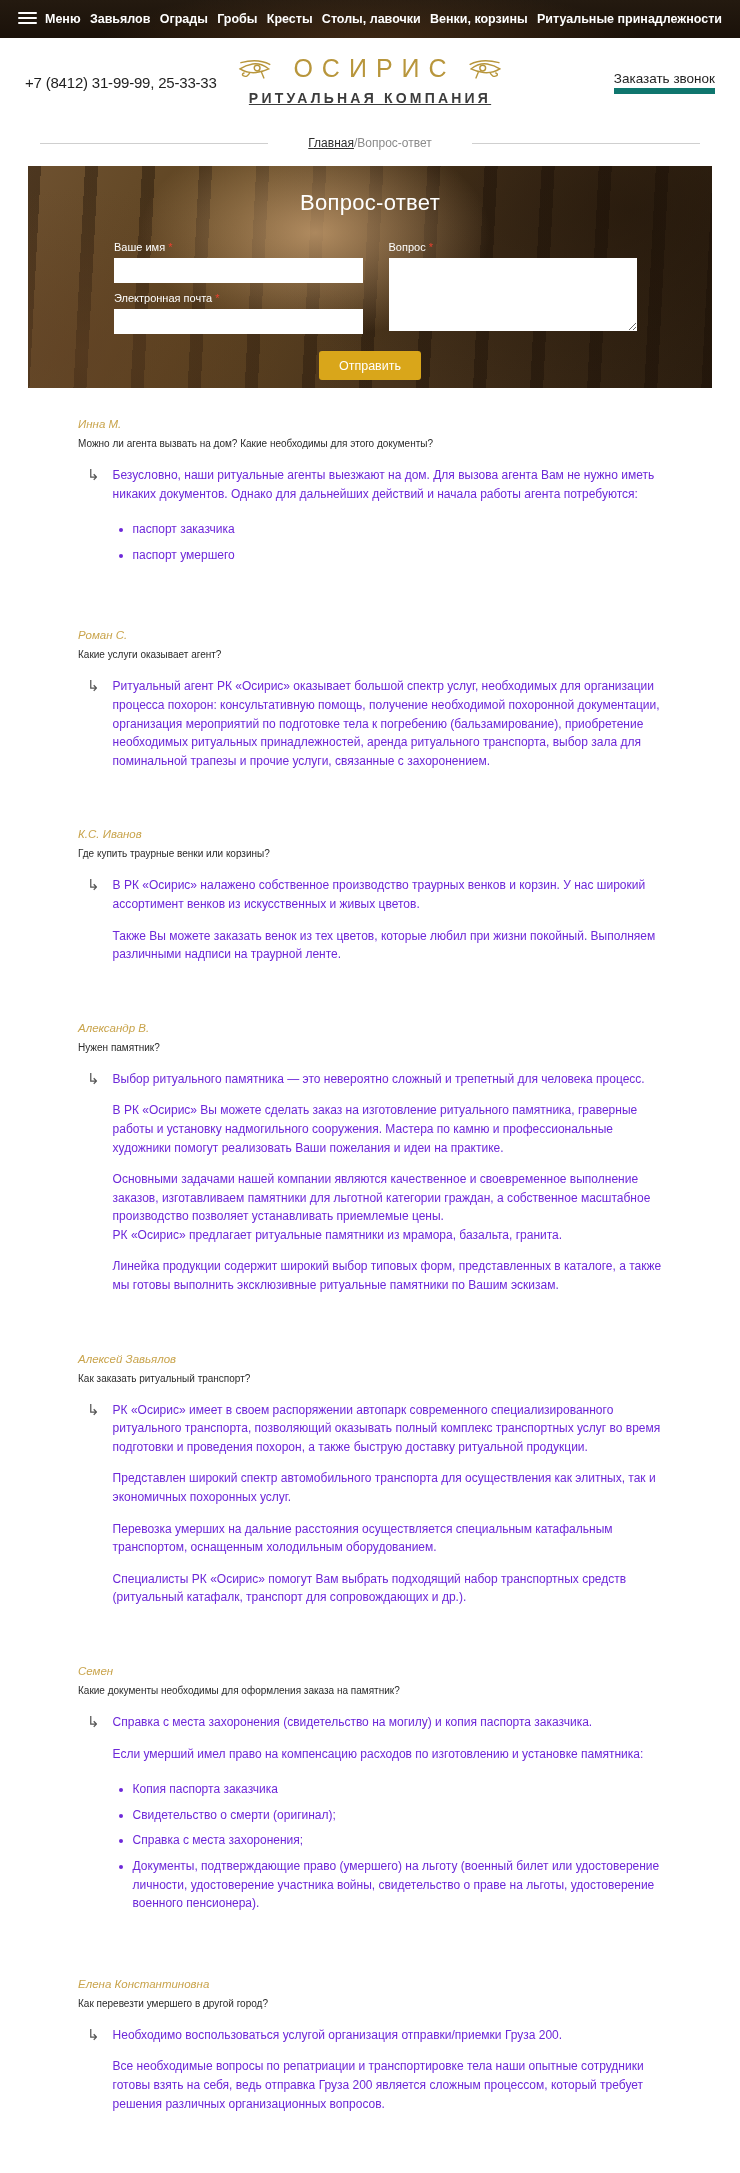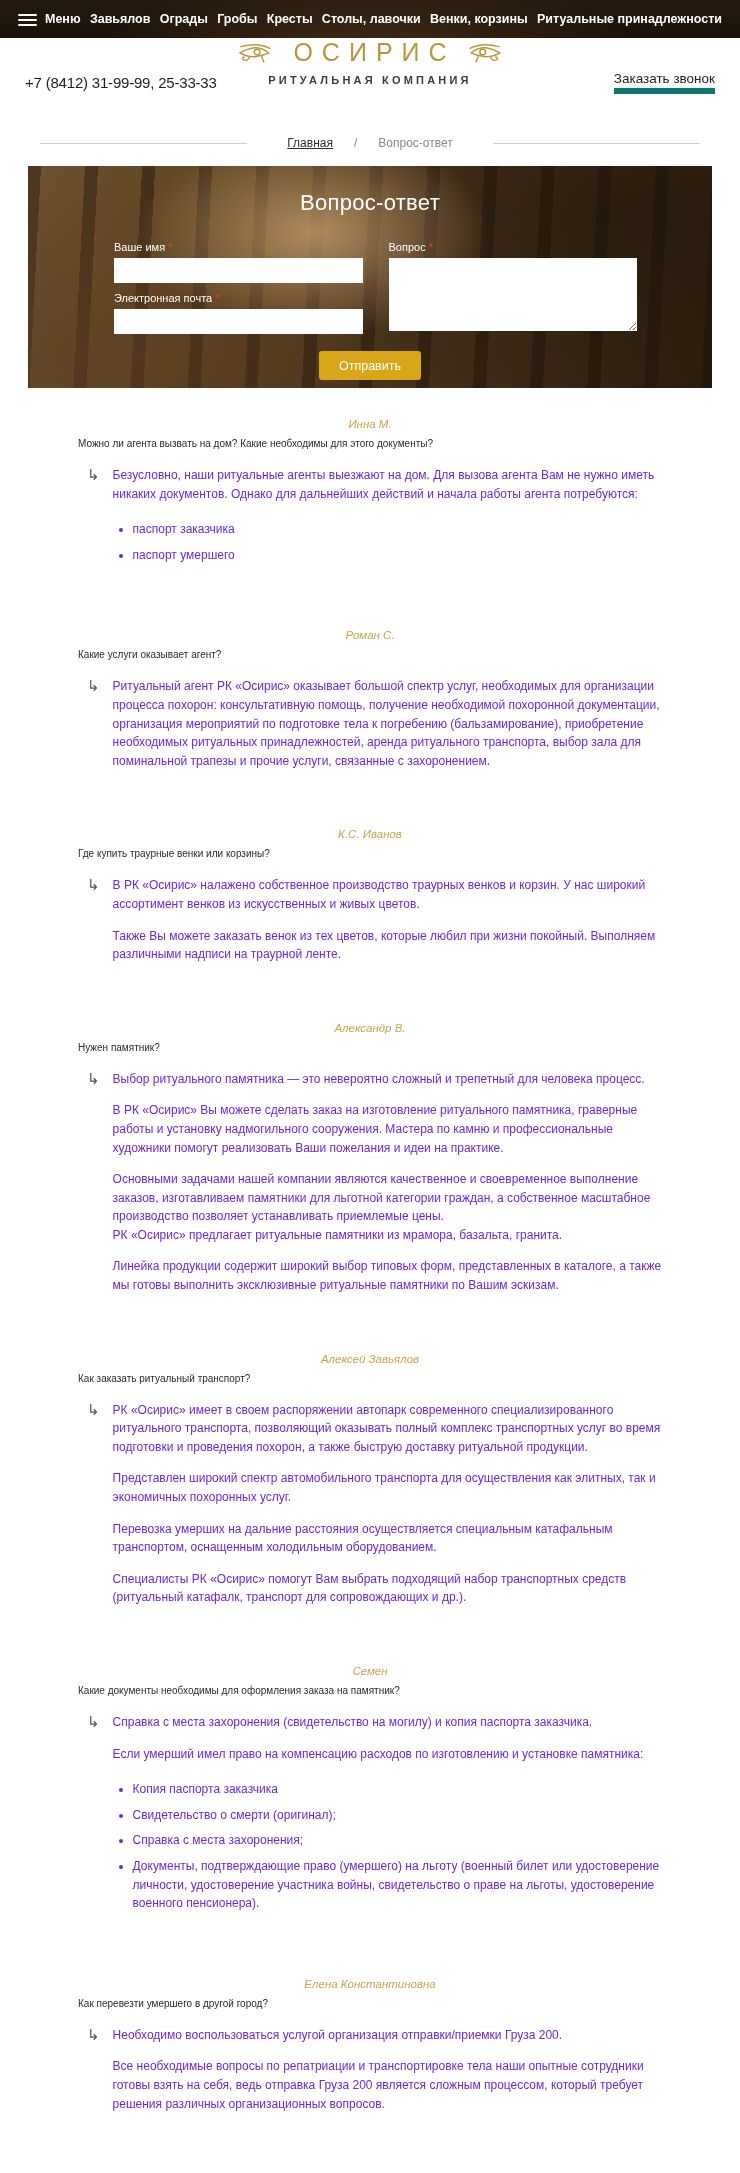--- a/index.html
+++ b/index.html
@@ -11,37 +11,37 @@
   }
   
   .topnav {
     height:38px; display:flex; align-items:center; justify-content:space-between;
     padding:0 18px;
     background:
       radial-gradient(ellipse 400px 90px at 50% 130%, rgba(142,92,44,0.35), rgba(0,0,0,0) 70%),
       linear-gradient(180deg,#241a10 0%,#1a1109 100%);
     color:#fff; font-size:12.5px; font-weight:bold; white-space:nowrap;
   }
-  .nav-item { color:#fff; text-decoration:none; cursor:pointer; display:flex; align-items:flex-end; gap:8px; }
+  .nav-item { color:#fff; text-decoration:none; cursor:pointer; display:flex; align-items:flex-start; gap:8px; }
   .hamburger { display:inline-flex; flex-direction:column; gap:3px; }
   .hamburger i { display:block; width:19px; height:2px; background:#fff; border-radius:1px; }
   
   .header { position:relative; height:88px; padding:12px 25px; display:flex; align-items:center; justify-content:space-between; }
   .header-phone { font-size:15px; color:#1f1f1f; letter-spacing:-0.2px; }
-  .logo { position:absolute; left:50%; top:0; transform:translateX(-50%); text-align:center; cursor:pointer; }
+  .logo { position:absolute; left:50%; top:16px; transform:translateX(-50%); text-align:center; cursor:pointer; }
   .logo-row { display:flex; align-items:center; gap:12px; justify-content:center; }
   .logo-title { font-size:25px; letter-spacing:9px; color:#b8963c; padding-left:9px; }
-  .logo-sub { margin-top:7px; font-size:11px; letter-spacing:3.2px; color:#3c3c3c; font-weight:bold; }
+  .logo-sub { margin-top:7px; font-size:14px; letter-spacing:3.2px; color:#3c3c3c; font-weight:bold;text-decoration:underline; }
   .eye svg { display:block; }
   .eye.mirror svg { transform:scaleX(-1); }
   .callback { font-size:13.5px; color:#1f1f1f; text-decoration:none; border-bottom:6px solid #0f766e; padding-bottom:2px; cursor:pointer; }
   
   .breadcrumb { display:flex; align-items:center; margin:10px 40px 16px; font-size:12px; color:#8a8a8a; }
   .bc-line { flex:1; height:1px; background:#cfcfcf; }
-  .bc-center { display:flex; gap:21px; margin:0 40px; white-space:nowrap; }
+  .bc-center { display:flex; gap:0; margin:0 40px; white-space:nowrap; }
   .bc-home { color:#2d2d2d; text-decoration:underline; cursor:pointer; }
   
   .hero {
     margin:0 28px; height:222px; position:relative; overflow:hidden;
     background:
       radial-gradient(ellipse 250px 150px at 42% 30%, rgba(201,160,113,0.8), rgba(120,85,50,0) 70%),
       radial-gradient(ellipse 420px 240px at 8% 85%, rgba(96,64,36,0.55), rgba(0,0,0,0) 70%),
       repeating-linear-gradient(93deg, rgba(22,12,5,0.38) 0 13px, rgba(0,0,0,0) 13px 57px),
       radial-gradient(ellipse 500px 300px at 88% 20%, rgba(25,15,6,0.5), rgba(0,0,0,0) 75%),
       linear-gradient(115deg,#6e5130 0%,#5b421f 30%,#45311b 62%,#2d1f10 100%);
@@ -54,21 +54,21 @@
   .hf-input { width:100%; height:25px; border:none; outline:none; background:#fff; font:inherit; font-size:12px; padding:0 7px; display:block; }
   .hf-textarea { width:100%; height:73px; border:none; outline:none; background:#fff; font:inherit; font-size:12px; padding:4px 7px; display:block; resize:vertical; }
   .hf-submit {
     display:block; margin:17px auto 0; min-width:102px; height:29px;
     background:#d9a61a; color:#fff; border:none; border-radius:3px;
     font:inherit; font-size:12.5px; cursor:pointer; padding:0 18px;
   }
   
   .qa-list { padding:30px 78px 0; }
   .qa { margin-bottom:58px; }
-  .qa-author { color:#c9a44c; font-style:italic; font-size:11.5px; margin-bottom:7px;text-align:center; }
+  .qa-author { color:#c9a44c; font-style:italic; font-size:11.5px; margin-bottom:7px; }
   .qa-question { font-size:10px; font-weight:normal; color:#2b2b2b; line-height:1.3; }
   .qa-answer { display:flex; gap:13px; margin-top:16px; }
   .reply-icon { color:#555; font-size:15px; line-height:1.2; margin-left:9px; flex:0 0 auto; }
   .qa-body { font-size:12px; line-height:1.55; color:#6d28d9; max-width:552px; }
   .qa-body p { margin:0 0 13px; white-space:pre-line; }
   .qa-body p:last-child { margin-bottom:0; }
   .qa-body ul { margin:17px 0 0 20px; }
   .qa-body li { margin-bottom:7px; }
 </style>
 </head>

